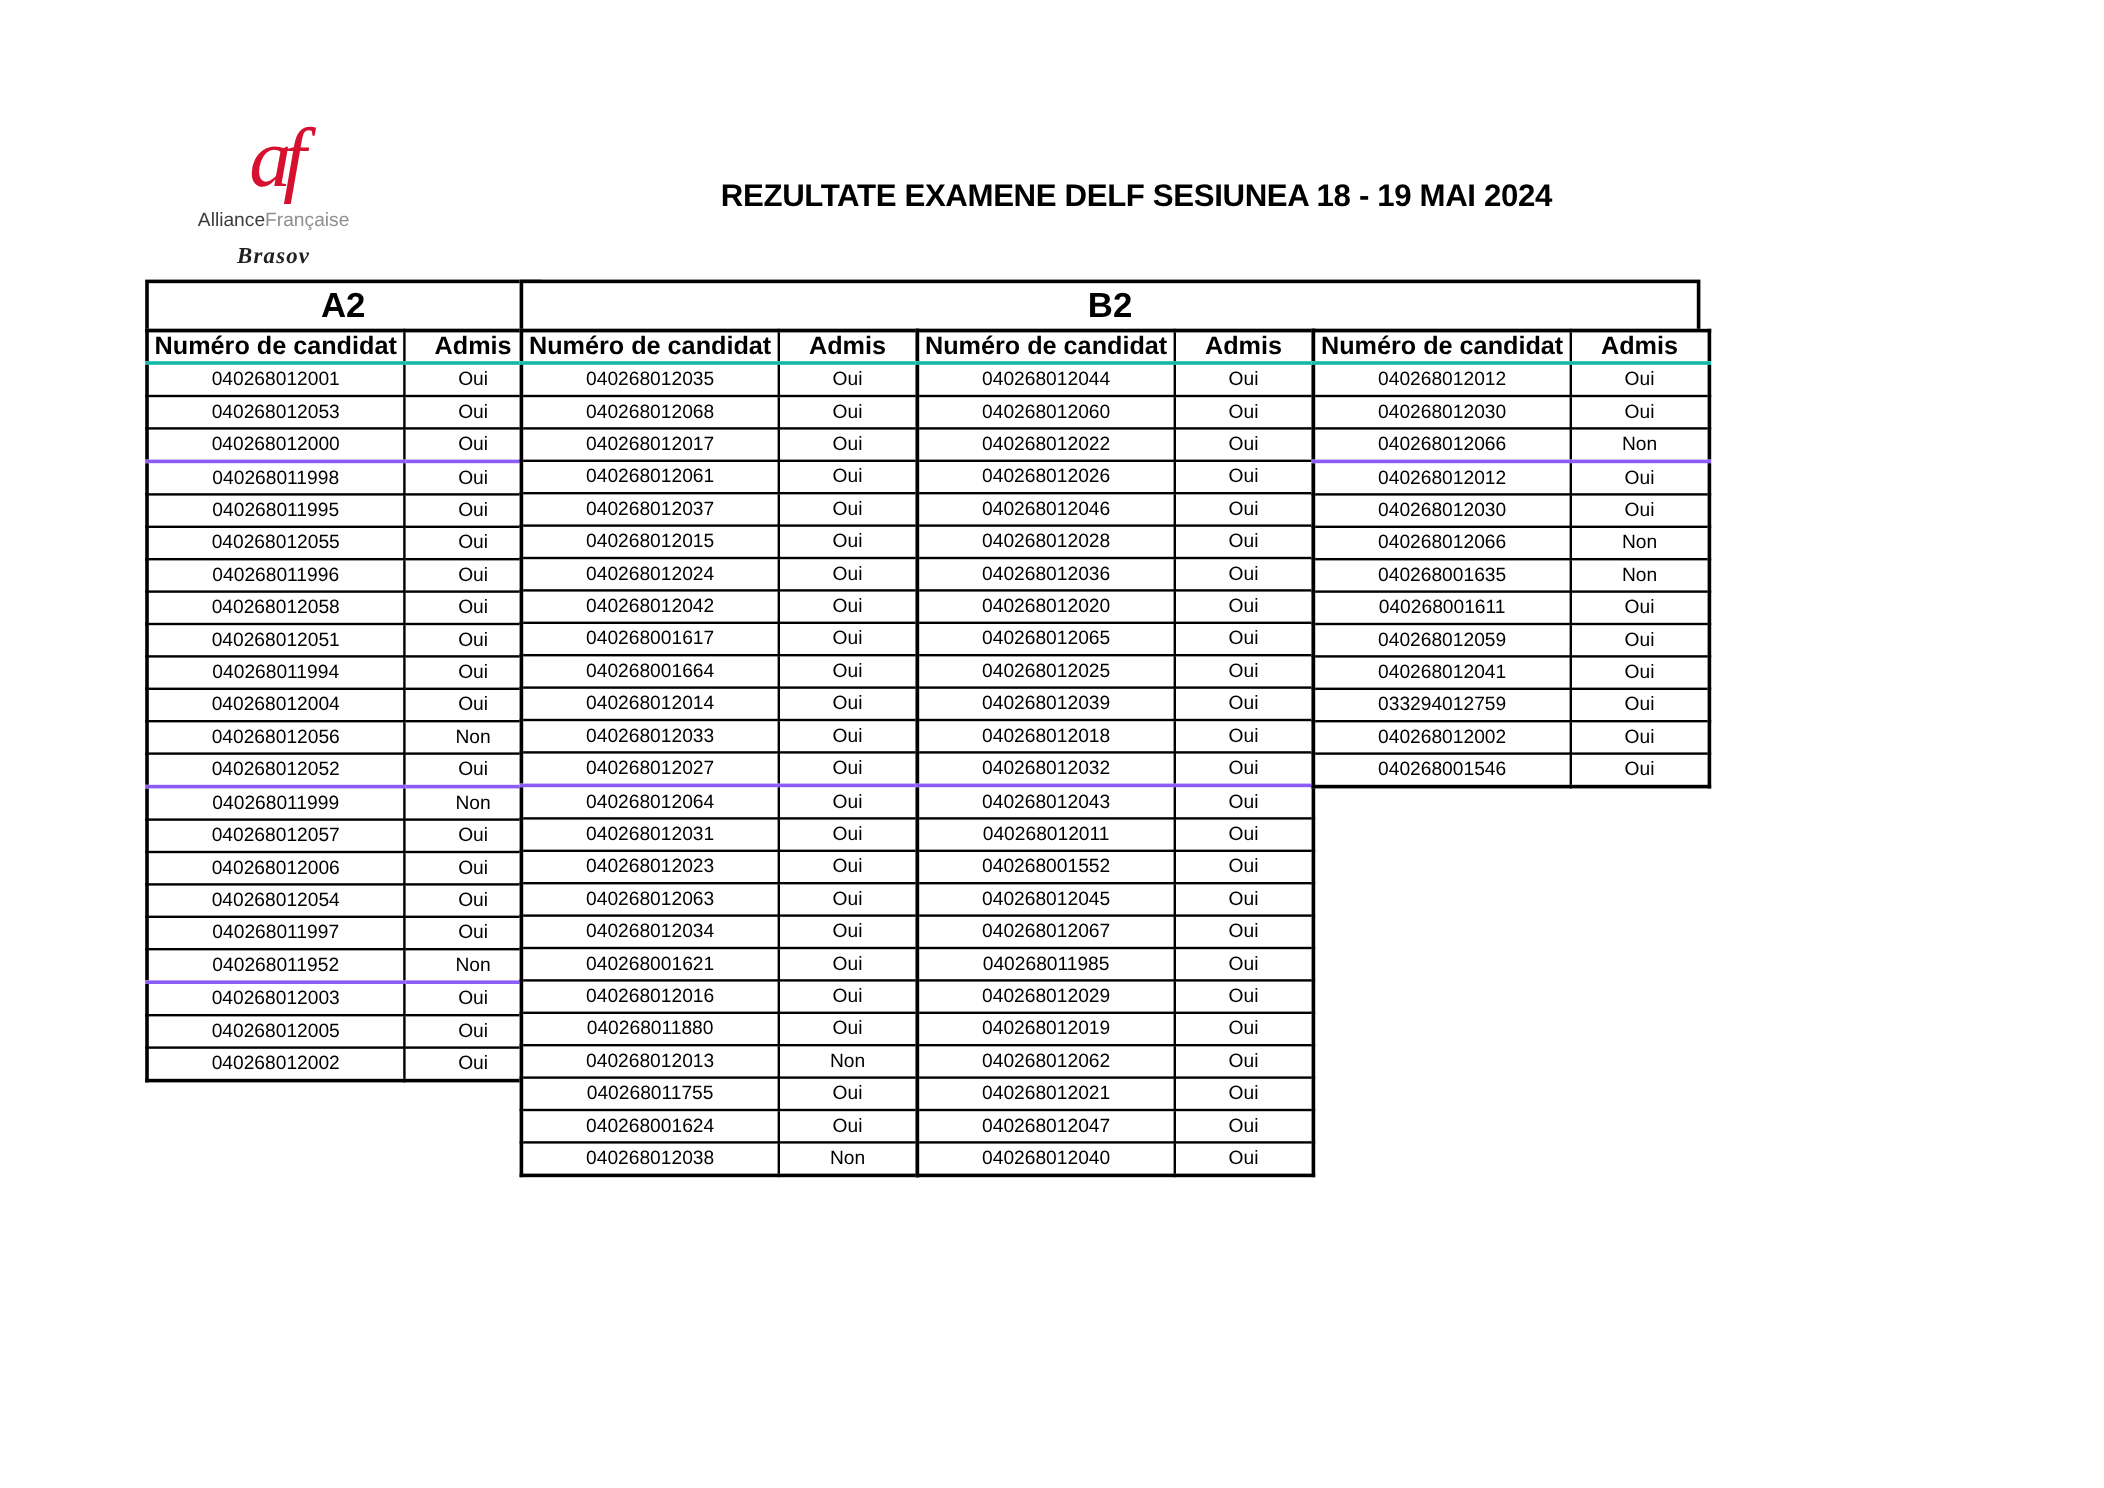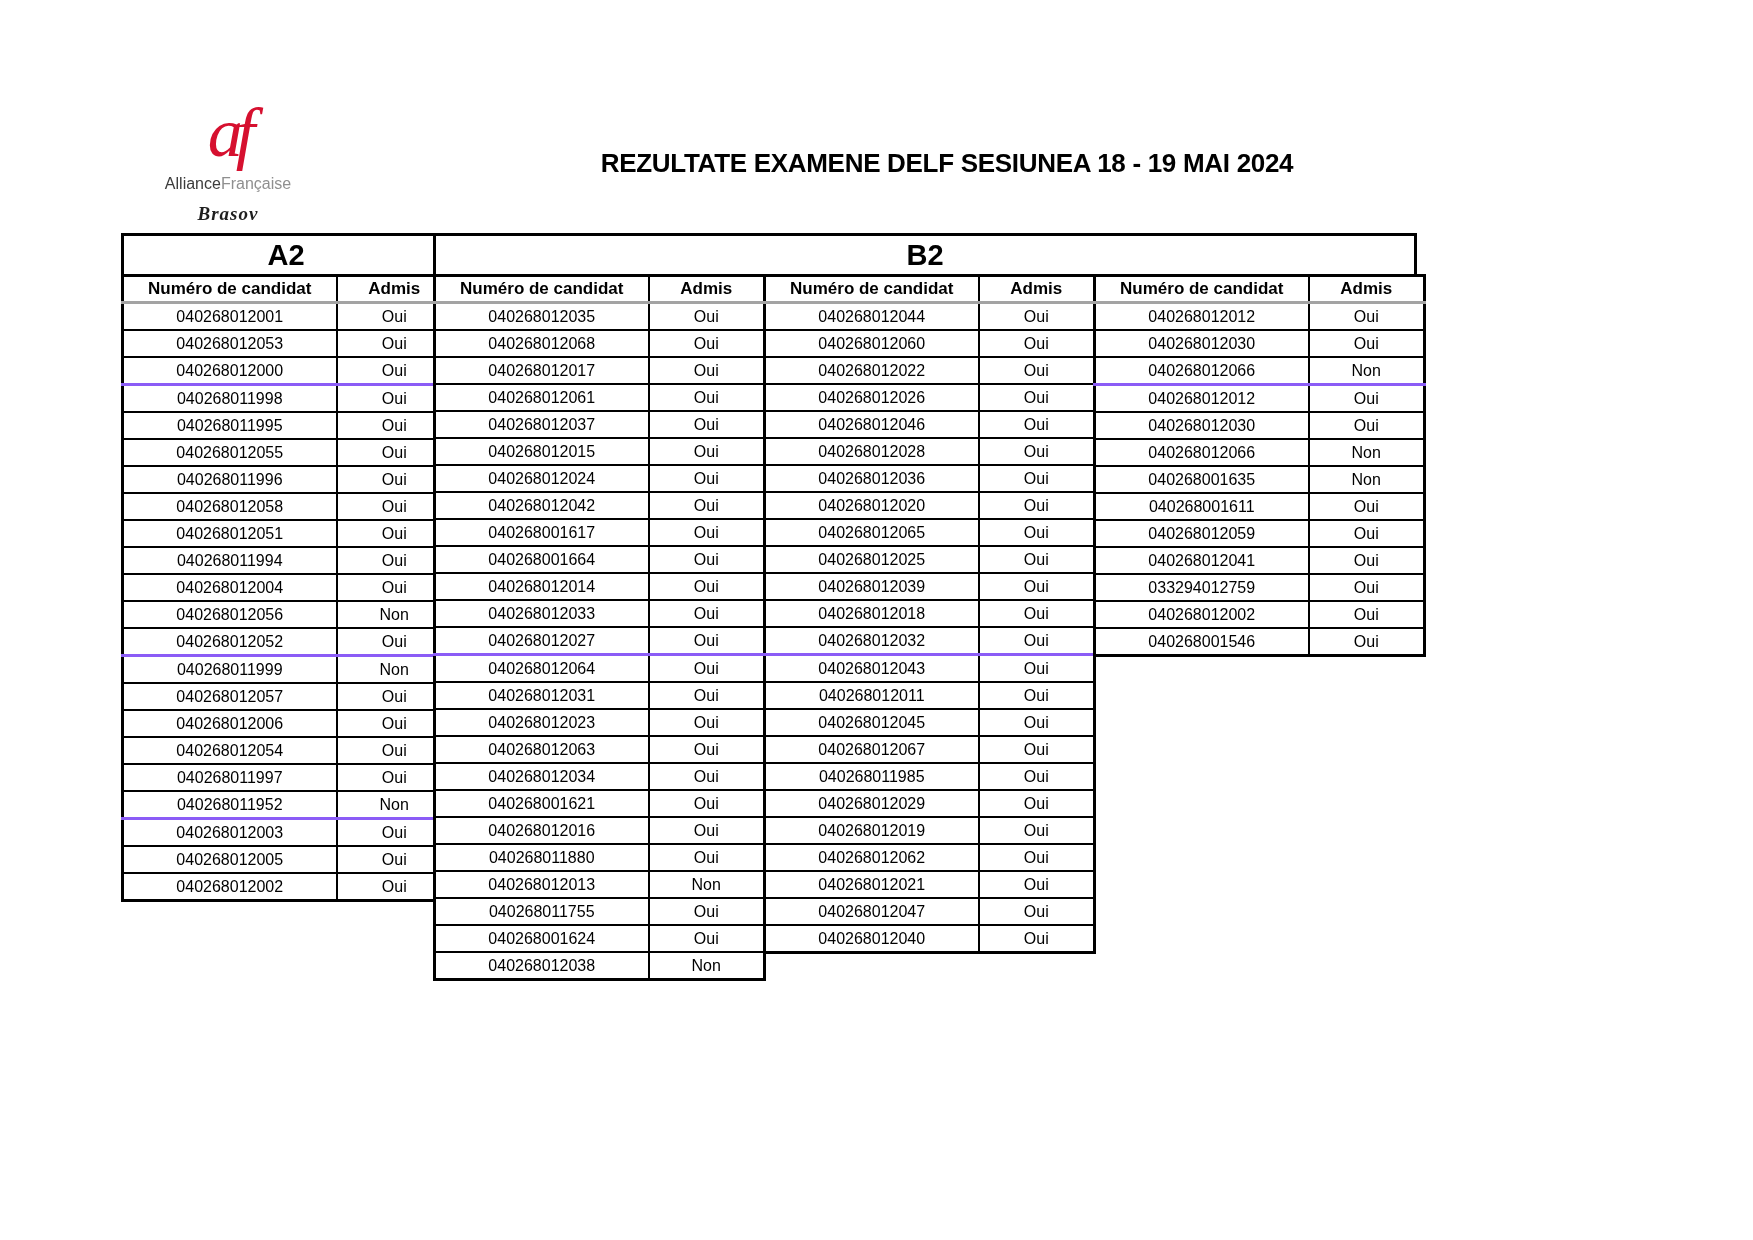--- a/index.html
+++ b/index.html
@@ -46,21 +46,21 @@
   table.grid {
     border-collapse:collapse; table-layout:fixed; background:#fff;
     border:3px solid #000; width:330px; margin-top:-3px;
   }
   .groups-row table.grid { margin-top:0; }
 
   table.grid th, table.grid td {
     border:2px solid #000; padding:0; text-align:center; vertical-align:middle;
     overflow:hidden; white-space:nowrap;
   }
-  table.grid th { height:24px; font-size:17px; font-weight:bold; border-bottom:3px solid #a3a3a3;text-align:center; }
+  table.grid th { height:24px; font-size:21px; font-weight:bold; border-bottom:3px solid #14b8a6;text-align:center; }
   table.grid td { height:25px; font-size:16px; }
   tr.thick-bottom td { border-bottom:3px solid #8b5cf6; }
 
   .col-num { width:214px; }
   .col-adm { width:116px; }
 </style>
 </head>
 <body>
 
 <div class="logo-block">
@@ -365,20 +365,24 @@
             </tr>
             <tr>
               <td>040268012043</td>
               <td>Oui</td>
             </tr>
             <tr>
               <td>040268012011</td>
               <td>Oui</td>
             </tr>
             <tr>
+              <td>040268001552</td>
+              <td>Oui</td>
+            </tr>
+            <tr>
               <td>040268012045</td>
               <td>Oui</td>
             </tr>
             <tr>
               <td>040268012067</td>
               <td>Oui</td>
             </tr>
             <tr>
               <td>040268011985</td>
               <td>Oui</td>

